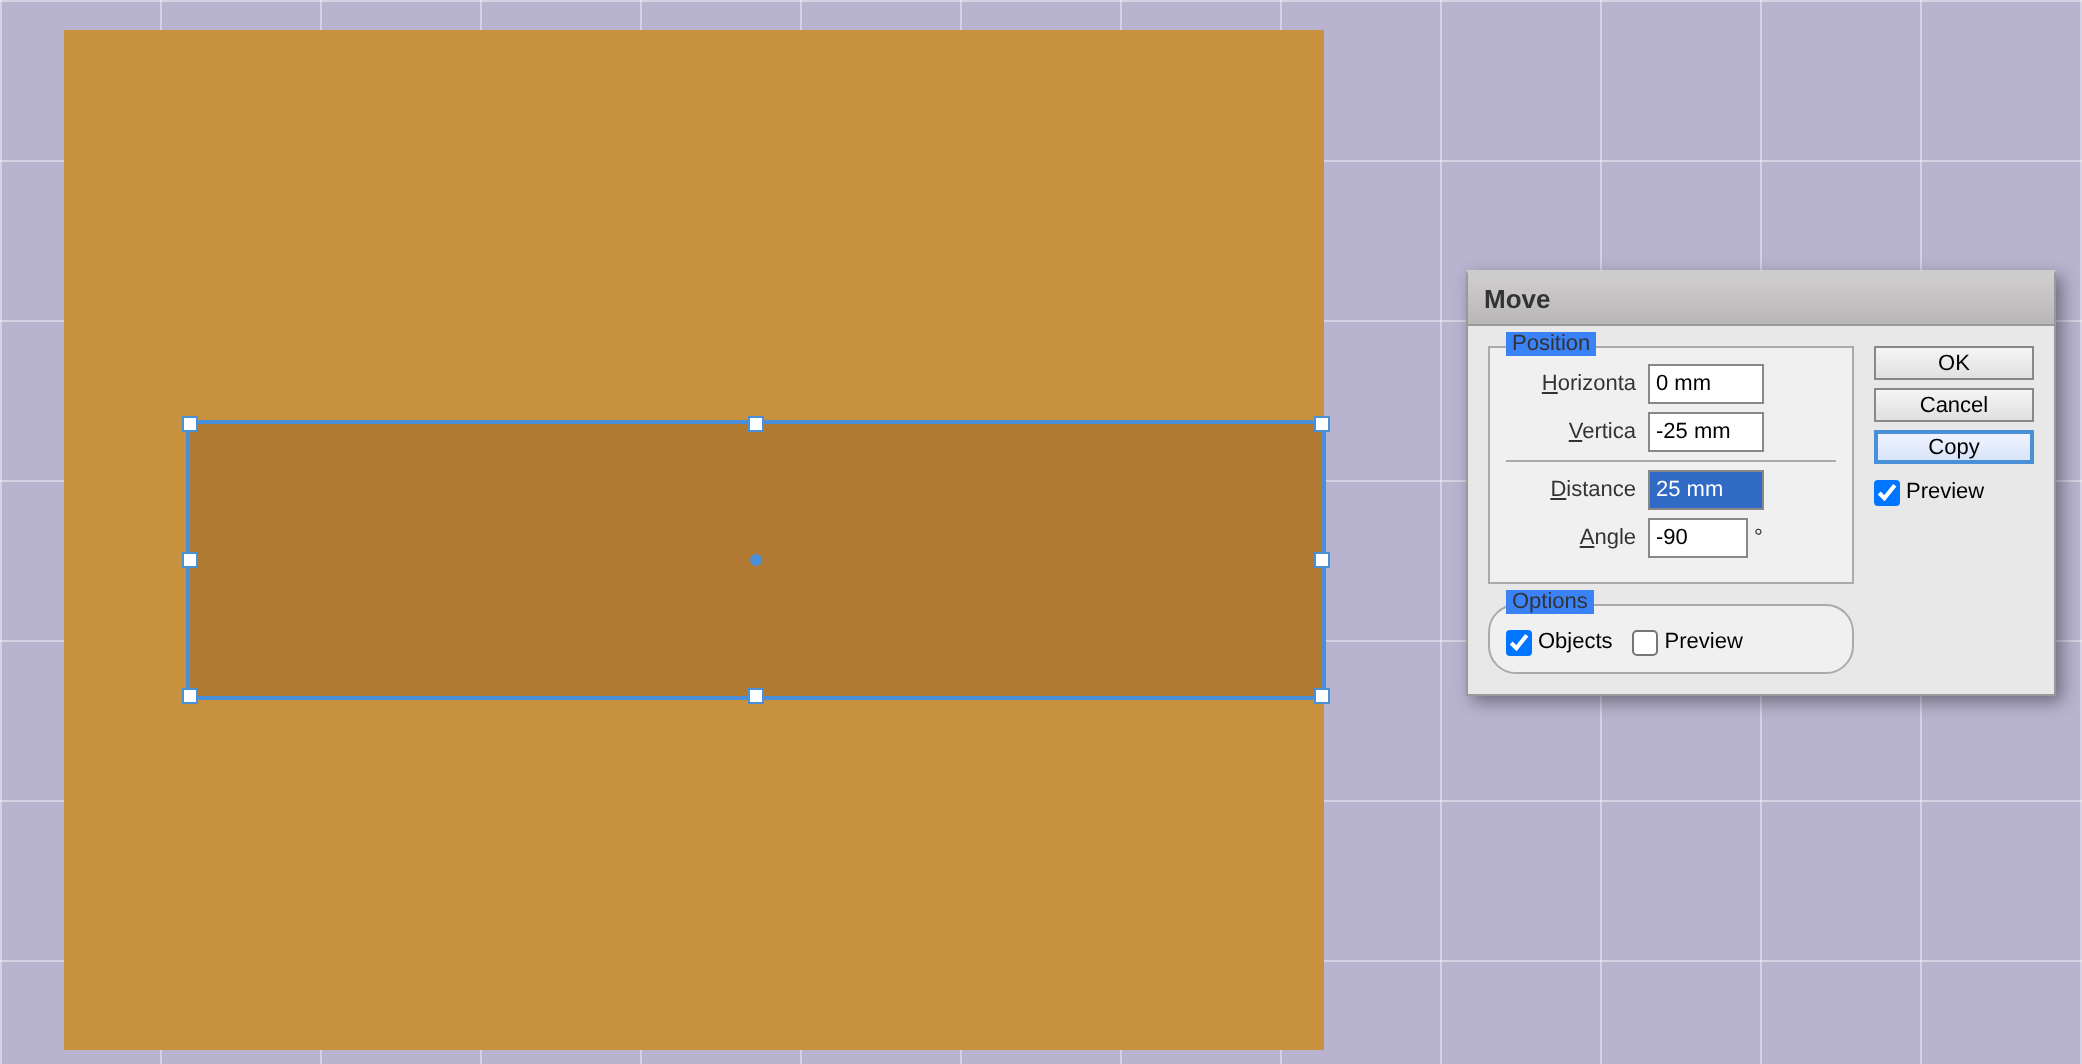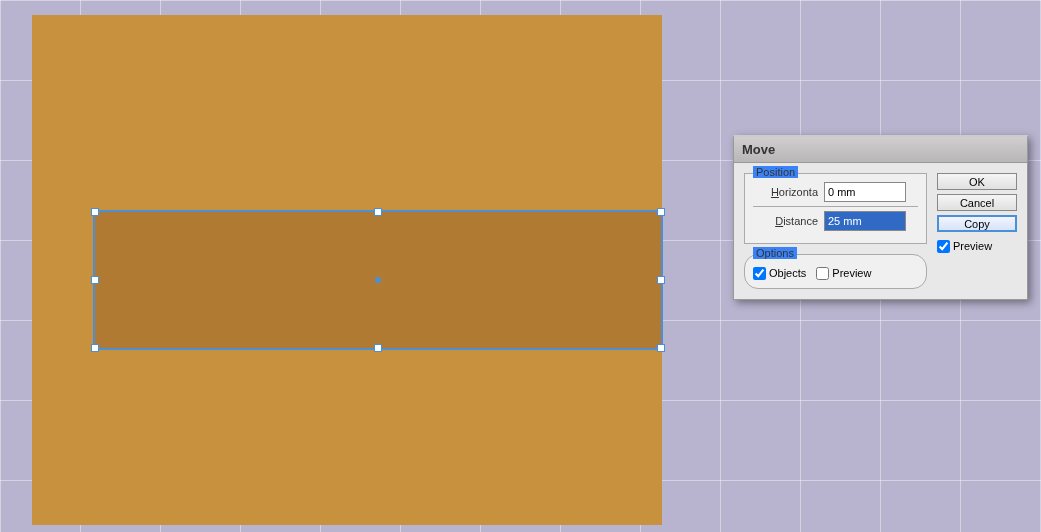--- a/index.html
+++ b/index.html
@@ -144,21 +144,21 @@
     .field-label {
       text-align: right;
       width: 65px;
       margin-right: 6px;
       font-size: 11px;
       color: #333;
       white-space: nowrap;
     }
 
     .field-input {
-      width: 82px;
+      width: 58px;
       height: 20px;
       border: 1px solid #888;
       background: white;
       padding: 1px 3px;
       font-size: 11px;
       font-family: Arial, sans-serif;
     }
 
     .field-input.selected {
       background: #316ac5;
@@ -256,26 +256,39 @@
     <div class="dialog-left">
 
       <div class="group-box">
         <span class="group-label">Position</span>
         <div class="field-row">
           <span class="field-label">
             <span style="text-decoration:underline">H</span>orizonta
           </span>
           <input class="field-input" type="text" value="0 mm" style="">
         </div>
+        <div class="field-row">
+          <span class="field-label">
+            <span style="text-decoration:underline">V</span>ertica
+          </span>
+          <input class="field-input" type="text" value="-25 mm" style="">
+        </div>
         <hr class="divider">
         <div class="field-row">
           <span class="field-label">
             <span style="text-decoration:underline">D</span>istance
           </span>
           <input class="field-input selected" type="text" value="25 mm" style="">
+        </div>
+        <div class="field-row angle-row">
+          <span class="field-label">
+            <span style="text-decoration:underline">A</span>ngle
+          </span>
+          <input class="field-input" type="text" value="-90" style="width: 50px;">
+          <span class="field-unit">°</span>
         </div>
       </div>
 
       <div class="group-box options-group">
         <span class="group-label">Options</span>
         <div class="options-row">
           <label>
             <input type="checkbox" checked="" style="">
             <span>Objects</span>
           </label>

